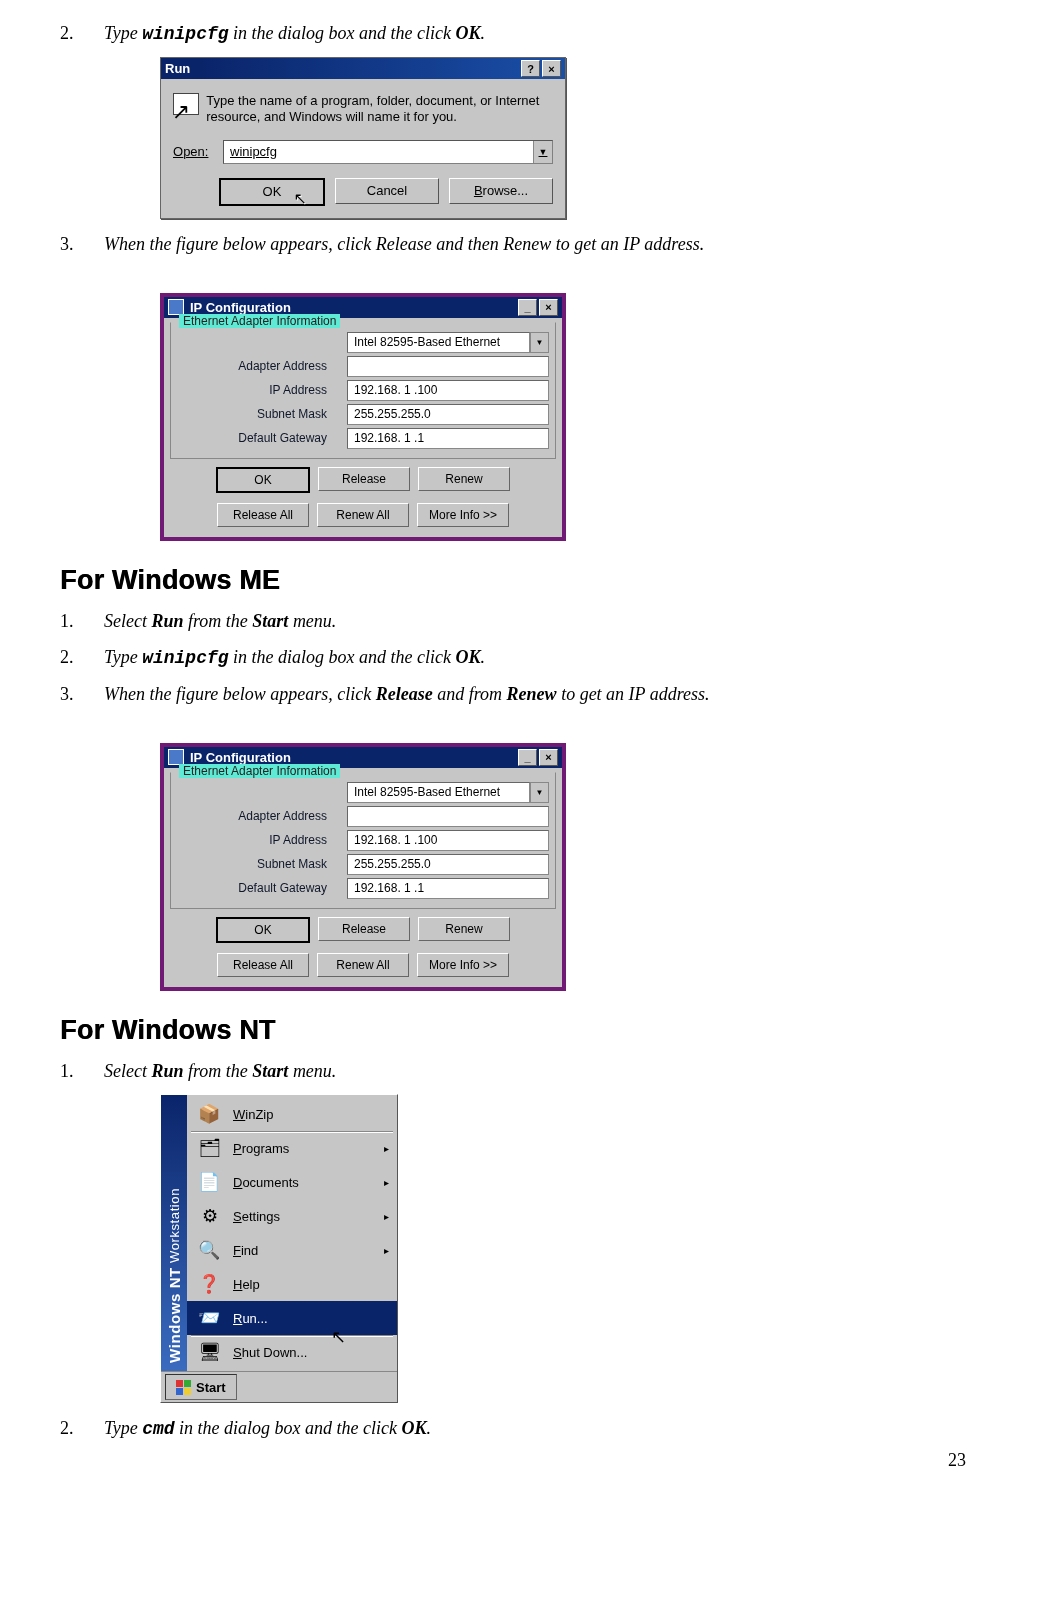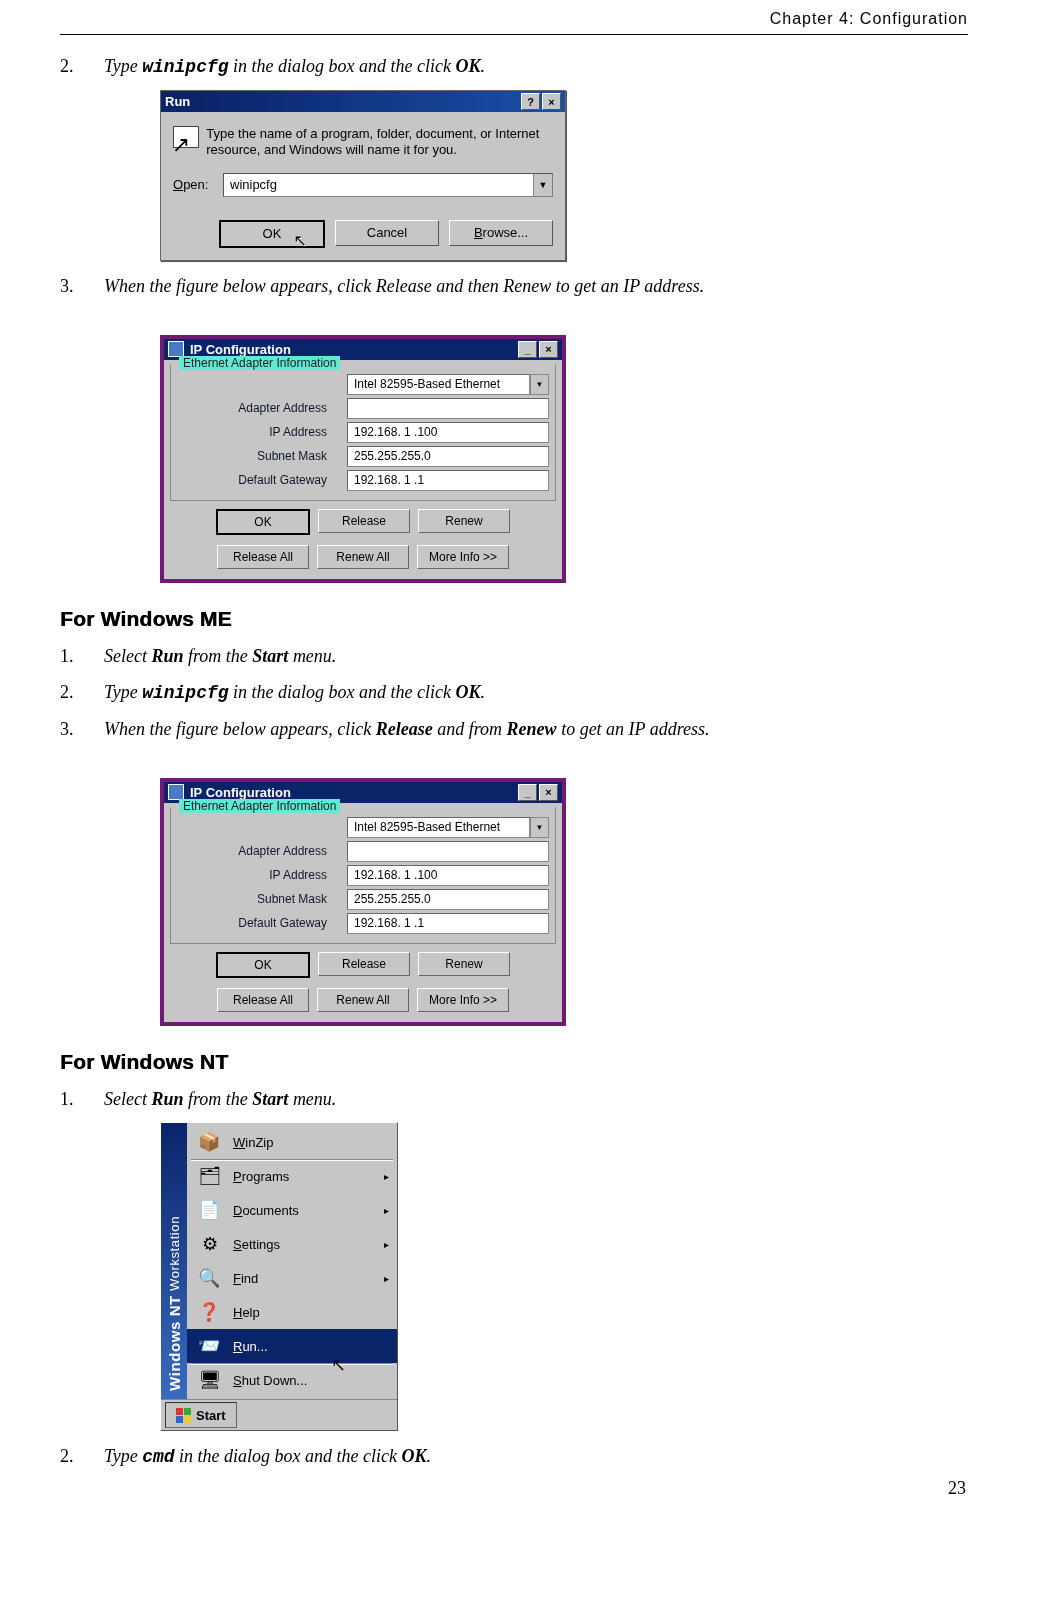--- a/index.html
+++ b/index.html
@@ -32,21 +32,21 @@
       width: 44px;
       flex-shrink: 0;
     }
     .step-text {
       flex: 1;
       font-style: italic;
     }
     .section-heading {
       font-family: Verdana, Arial, sans-serif;
       font-weight: 900;
-      font-size: 21px;
+      font-size: 27px;
       margin: 24px 0 12px 0;
       letter-spacing: 0.2px;
       text-shadow: 0.5px 0 0 currentColor;
     }
     .cmd { font-family: "Courier New", monospace; font-weight: bold; }
     .b { font-weight: bold; }
     .figure {
       margin: 10px 0 12px 100px;
     }
     
@@ -75,21 +75,21 @@
       border: 1px solid #fff; border-right-color:#555; border-bottom-color:#555;
       display:flex; align-items:center; justify-content:center;
       font-size:11px; font-weight:bold; color:#000;
     }
     .run-body { padding: 14px 12px 12px 12px; }
     .run-desc-row { display:flex; gap:12px; margin-bottom:14px;}
     .run-icon { width:36px; height:30px; position:relative; }
     .run-icon .win { width:24px;height:20px;background:#fff;border:1px solid #444; position:absolute; top:0; left:0;}
     .run-icon .curs { position:absolute; bottom:0; right:4px; font-size:22px; line-height:1;}
     .run-desc { font-size:13px; line-height:1.25; }
-    .run-input-row { display:flex; align-items:center; gap:8px; margin-bottom:23px;}
+    .run-input-row { display:flex; align-items:center; gap:8px; margin-bottom:14px;text-decoration:underline;}
     .run-label { width:42px; text-decoration: underline; text-decoration-color: transparent; }
     .run-label::first-letter { text-decoration: underline; }
     .combo {
       flex:1; display:flex; background:#fff; border:1px solid #808080;
       border-top-color:#555; border-left-color:#555; height:22px;
     }
     .combo input {
       flex:1; border:0; outline:none; padding:0 6px; font: inherit; background:transparent;
     }
     .combo .caret {
@@ -207,21 +207,20 @@
     .cursor-abs { position:absolute; font-size:18px;}
     .page-num {
       text-align:right; font-size:18px; padding-right:2px;
     }
     .ul-char { text-decoration: underline; }
   </style>
 </head>
 <body>
 
 <div class="page">
-  <div class="header">Chapter 4: Configuration</div>
 
   <div class="step">
     <div class="step-num">2.</div>
     <div class="step-text">
       <span>Type </span><span class="cmd">winipcfg</span><span> in the dialog box and the click </span><span class="b">OK</span><span>.</span>
     </div>
   </div>
 
   <div class="figure">
     <div class="run-dialog">

